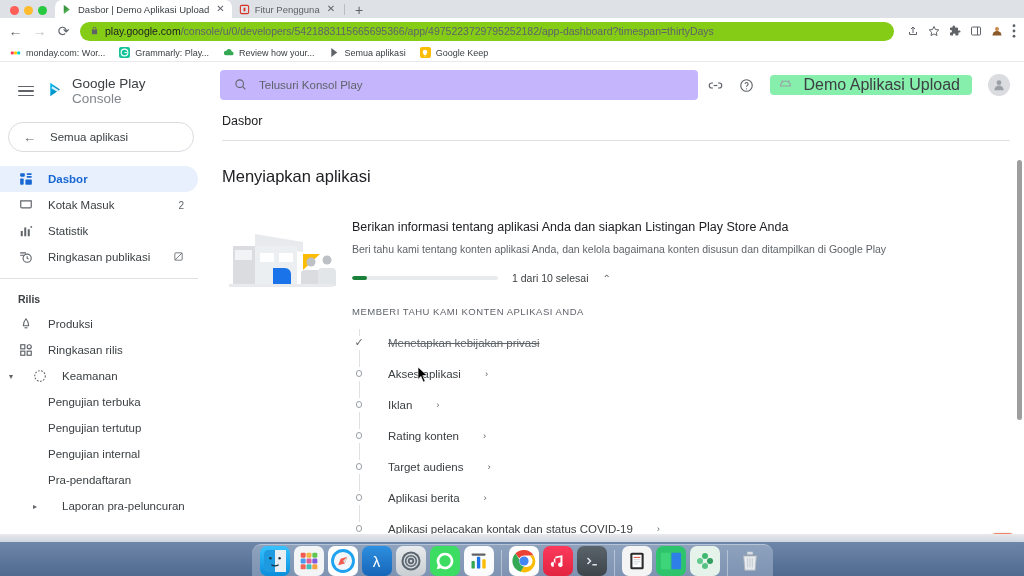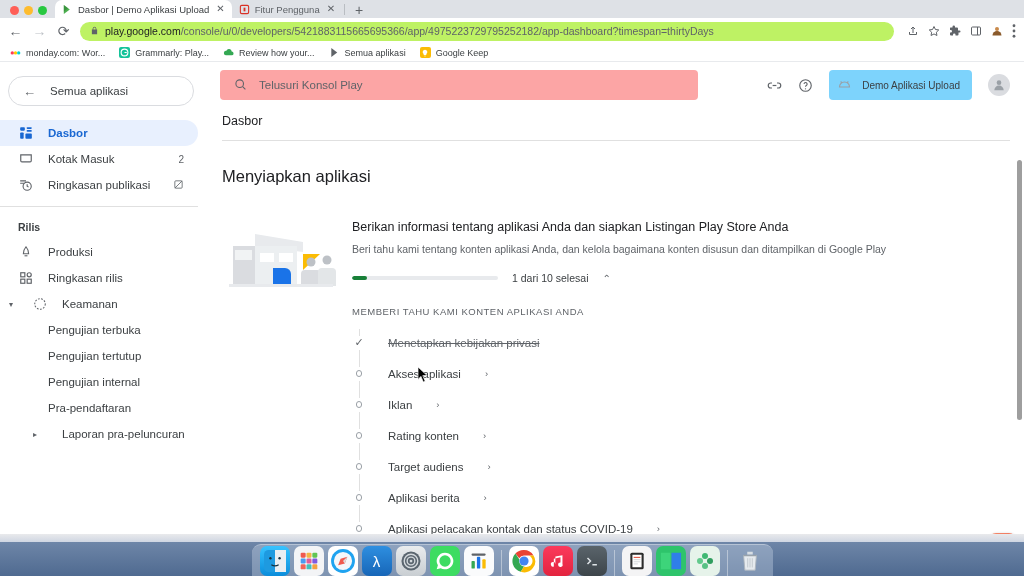--- a/index.html
+++ b/index.html
@@ -35,21 +35,21 @@
   .tabdiv { width:1px; height:11px; background:#b9bdc2; align-self:center; margin:0 2px;}
 
   
   .toolbar {
     height: 26px; background: #fff; display: flex; align-items: center;
     padding: 0 8px; gap: 9px;
   }
   .navbtn { color: #5f6368; font-size: 14px; line-height: 1; width: 15px; text-align: center; }
   .navbtn.dim { color: #bdc1c6; }
   .omnibox {
-    flex: 1; height: 19px; background: #bef264; border-radius: 10px;
+    flex: 1; height: 19px; background: #84cc16; border-radius: 10px;
     display: flex; align-items: center; gap: 6px; padding: 0 10px;
     font-size: 10.5px; color: #202124; overflow: hidden;
   }
   .omnibox .url { white-space: nowrap; overflow: hidden; }
   .omnibox .url .host { color: #202124; }
   .omnibox .url .path { color: #5f6368; }
   .ticons { display: flex; align-items: center; gap: 9px; padding-left: 4px; }
   .ticon { color: #5f6368; display: flex; align-items: center; }
 
   
@@ -95,30 +95,30 @@
   .navitem.caretrow { padding-left: 4px; }
   .caret { width: 14px; flex: 0 0 14px; color: #5f6368; font-size: 8px; display:flex; align-items:center; justify-content:center;}
 
   .sbdiv { height: 1px; background: #e0e0e0; margin: 8px 12px 8px 0; }
   .sectlabel { font-size: 10.5px; color: #3c4043; font-weight: bold; padding: 6px 0 6px 18px; }
 
   
   .main { flex: 1; position: relative; overflow: hidden; background: #fff; }
   .topbar { height: 46px; display: flex; align-items: center; gap: 0; padding: 0 14px 0 10px; }
   .search {
-    width: 478px; height: 30px; background: #fca5a5; border-radius: 4px;
+    width: 478px; height: 30px; background: #c4b5fd; border-radius: 4px;
     display: flex; align-items: center; gap: 12px; padding: 0 14px;
     font-size: 11.5px; color: #5f6368;
   }
   .topspacer { flex: 1; }
   .topicons { display: flex; align-items: center; gap: 16px; }
   .tbicon { color: #5f6368; display: flex; align-items: center; }
   .appchip {
-    height: 30px; background: #7dd3fc; border-radius: 4px; display: flex; align-items: center;
-    gap: 10px; padding: 0 12px 0 8px; font-size: 10px; color: #3c4043;
+    height: 20px; background: #86efac; border-radius: 4px; display: flex; align-items: center;
+    gap: 10px; padding: 0 12px 0 8px; font-size: 16px; color: #3c4043;
   }
   .avatar { width: 22px; height: 22px; border-radius: 50%; background: #dadce0;
             display:flex; align-items:center; justify-content:center; color:#9aa0a6;}
 
   .crumb { padding: 6px 0 12px 12px; font-size: 12.5px; color: #202124; }
   .hrule { height: 1px; background: #e0e0e0; margin: 0 14px 0 12px; }
 
   .contentpad { padding: 26px 0 0 12px; }
   .h1 { font-size: 16.5px; color: #202124; padding-left: 0; }
 
@@ -317,20 +317,42 @@
           </svg>
       </span>
       <span>Google Keep</span>
     </div>
   </div>
 
   <div id="page">
 
     <div class="sidebar">
 
+      <div class="sbtop">
+        <span class="hamburger">
+            <i></i>
+            <i></i>
+            <i></i>
+          </span>
+        <span class="gpc">
+          <span>
+            <svg width="17" height="17" viewBox="0 0 24 24">
+              <defs>
+                  <linearGradient id="pg" x1="0" y1="0" x2="1" y2="1">
+                <stop offset="0" stop-color="#00c2ff"></stop>
+                    <stop offset="1" stop-color="#0b6e99"></stop>
+                  </linearGradient>
+                </defs>
+              <path d="M3.2 2.3v19.4L17 12z" fill="url(#pg)"></path>
+              <path d="M6 7.5l9 5.3-1.6 2.6-8.6-5z" fill="#fff" opacity=".85"></path>
+            </svg>
+          </span>
+          <span class="gtext"><span>Google Play</span><span class="light"> Console</span></span>
+        </span>
+      </div>
 
       <div class="allapps">
         <span class="arrowleft">←</span>
         <span>Semua aplikasi</span>
       </div>
 
       <div class="navitem active">
         <span class="nicon">
           <svg width="14" height="14" viewBox="0 0 24 24" fill="currentColor">
               <rect x="2" y="2" width="8" height="6" rx="1.4"></rect>
@@ -346,20 +368,31 @@
       <div class="navitem">
         <span class="nicon">
           <svg width="14" height="14" viewBox="0 0 24 24" fill="none" stroke="#5f6368" stroke-width="2">
               <path d="M3 5h18v10a2 2 0 01-2 2H5a2 2 0 01-2-2z"></path>
             </svg>
         </span>
         <span class="nlabel">Kotak Masuk</span>
         <span class="ntrail">2</span>
       </div>
 
+      <div class="navitem">
+        <span class="nicon">
+          <svg width="14" height="14" viewBox="0 0 24 24" fill="#5f6368">
+              <rect x="3" y="12" width="3.4" height="9"></rect>
+              <rect x="9" y="6" width="3.4" height="15"></rect>
+              <rect x="15" y="9" width="3.4" height="12"></rect>
+              <circle cx="21" cy="5" r="1.6"></circle>
+            </svg>
+        </span>
+        <span class="nlabel">Statistik</span>
+      </div>
 
       <div class="navitem">
         <span class="nicon">
           <svg width="14" height="14" viewBox="0 0 24 24" fill="none" stroke="#5f6368" stroke-width="1.9">
               <path d="M2 5h10M2 9h7"></path>
               <circle cx="14" cy="14" r="7"></circle>
               <path d="M14 10.5V14l2.4 1.6"></path>
             </svg>
         </span>
         <span class="nlabel">Ringkasan publikasi</span>

